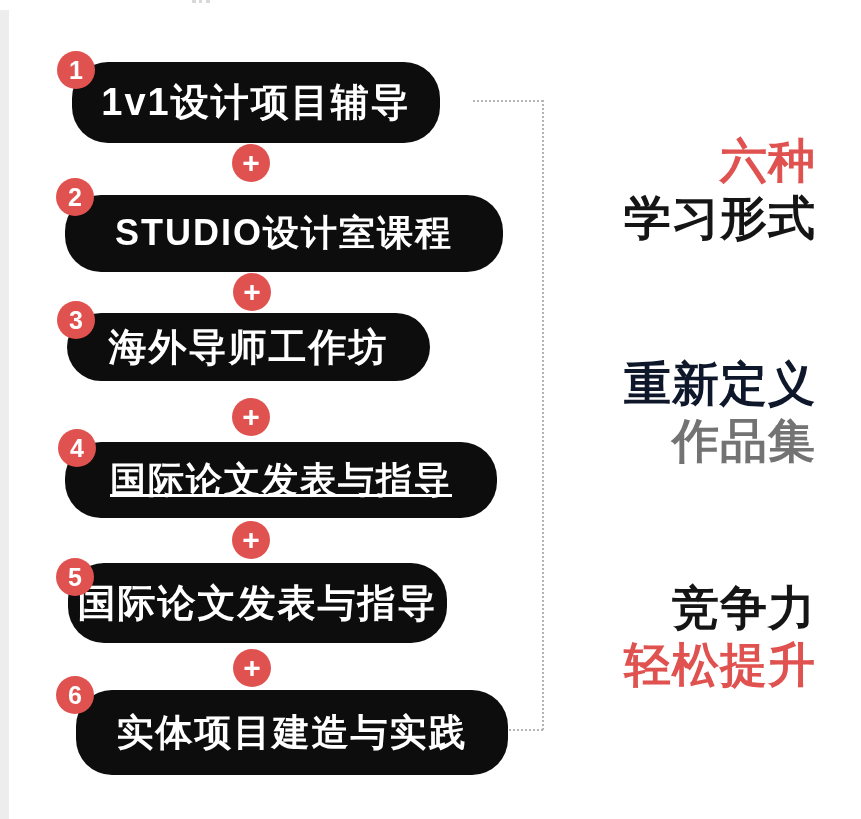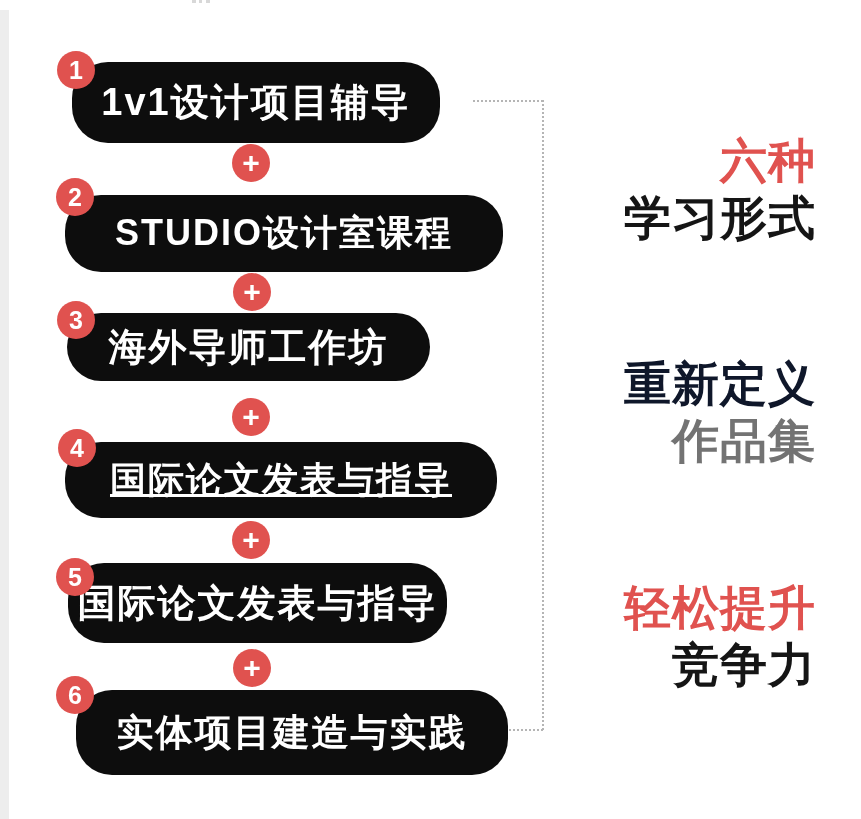--- a/index.html
+++ b/index.html
@@ -93,17 +93,17 @@
 
   <div class="caption cap-1">
     <div class="line" style="color: rgb(224, 82, 79);">六种</div>
     <div class="line" style="color: rgb(21, 21, 21);">学习形式</div>
   </div>
   <div class="caption cap-2">
     <div class="line" style="color: #0f172a;">重新定义</div>
     <div class="line" style="color: #737373;">作品集</div>
   </div>
   <div class="caption cap-3">
+    <div class="line" style="color: rgb(21, 21, 21);">竞争力</div>
     <div class="line" style="color: rgb(224, 82, 79);">轻松提升</div>
-    <div class="line" style="color: rgb(21, 21, 21);">竞争力</div>
   </div>
 
 </div>
 
 </body></html>

